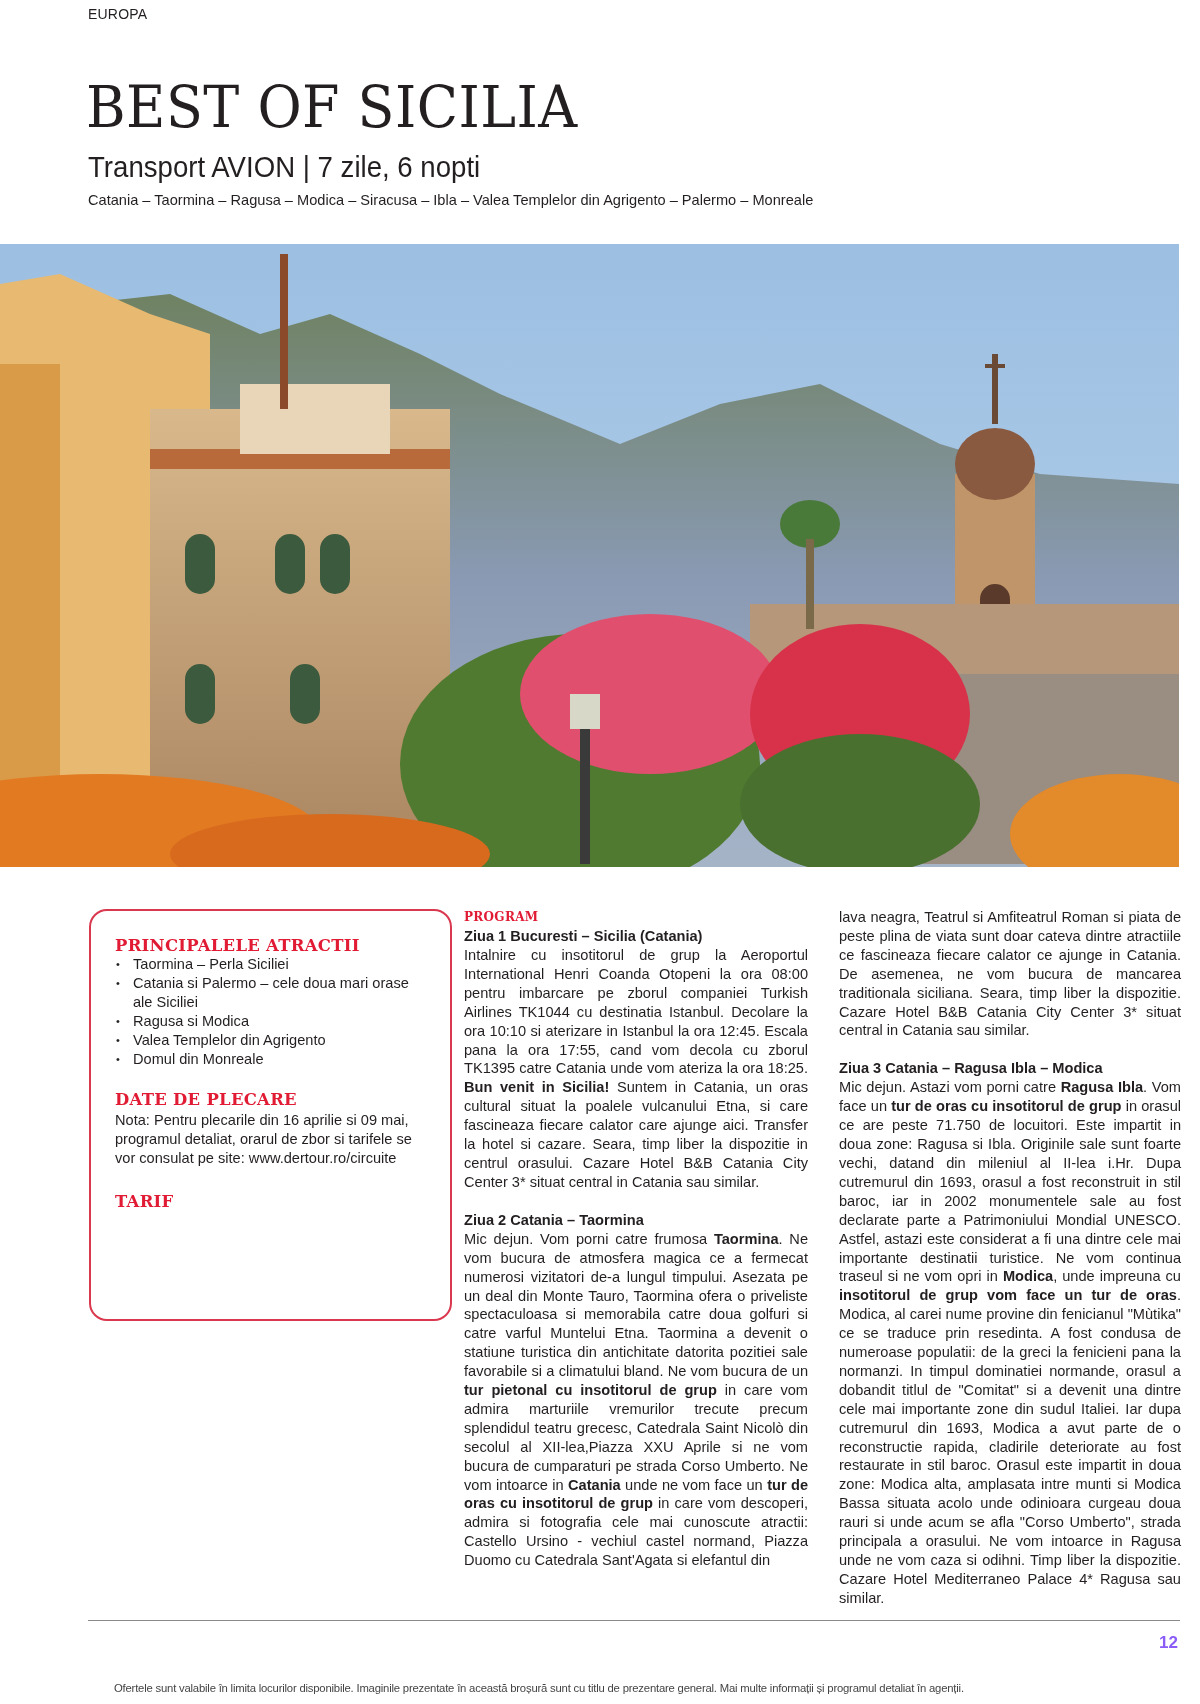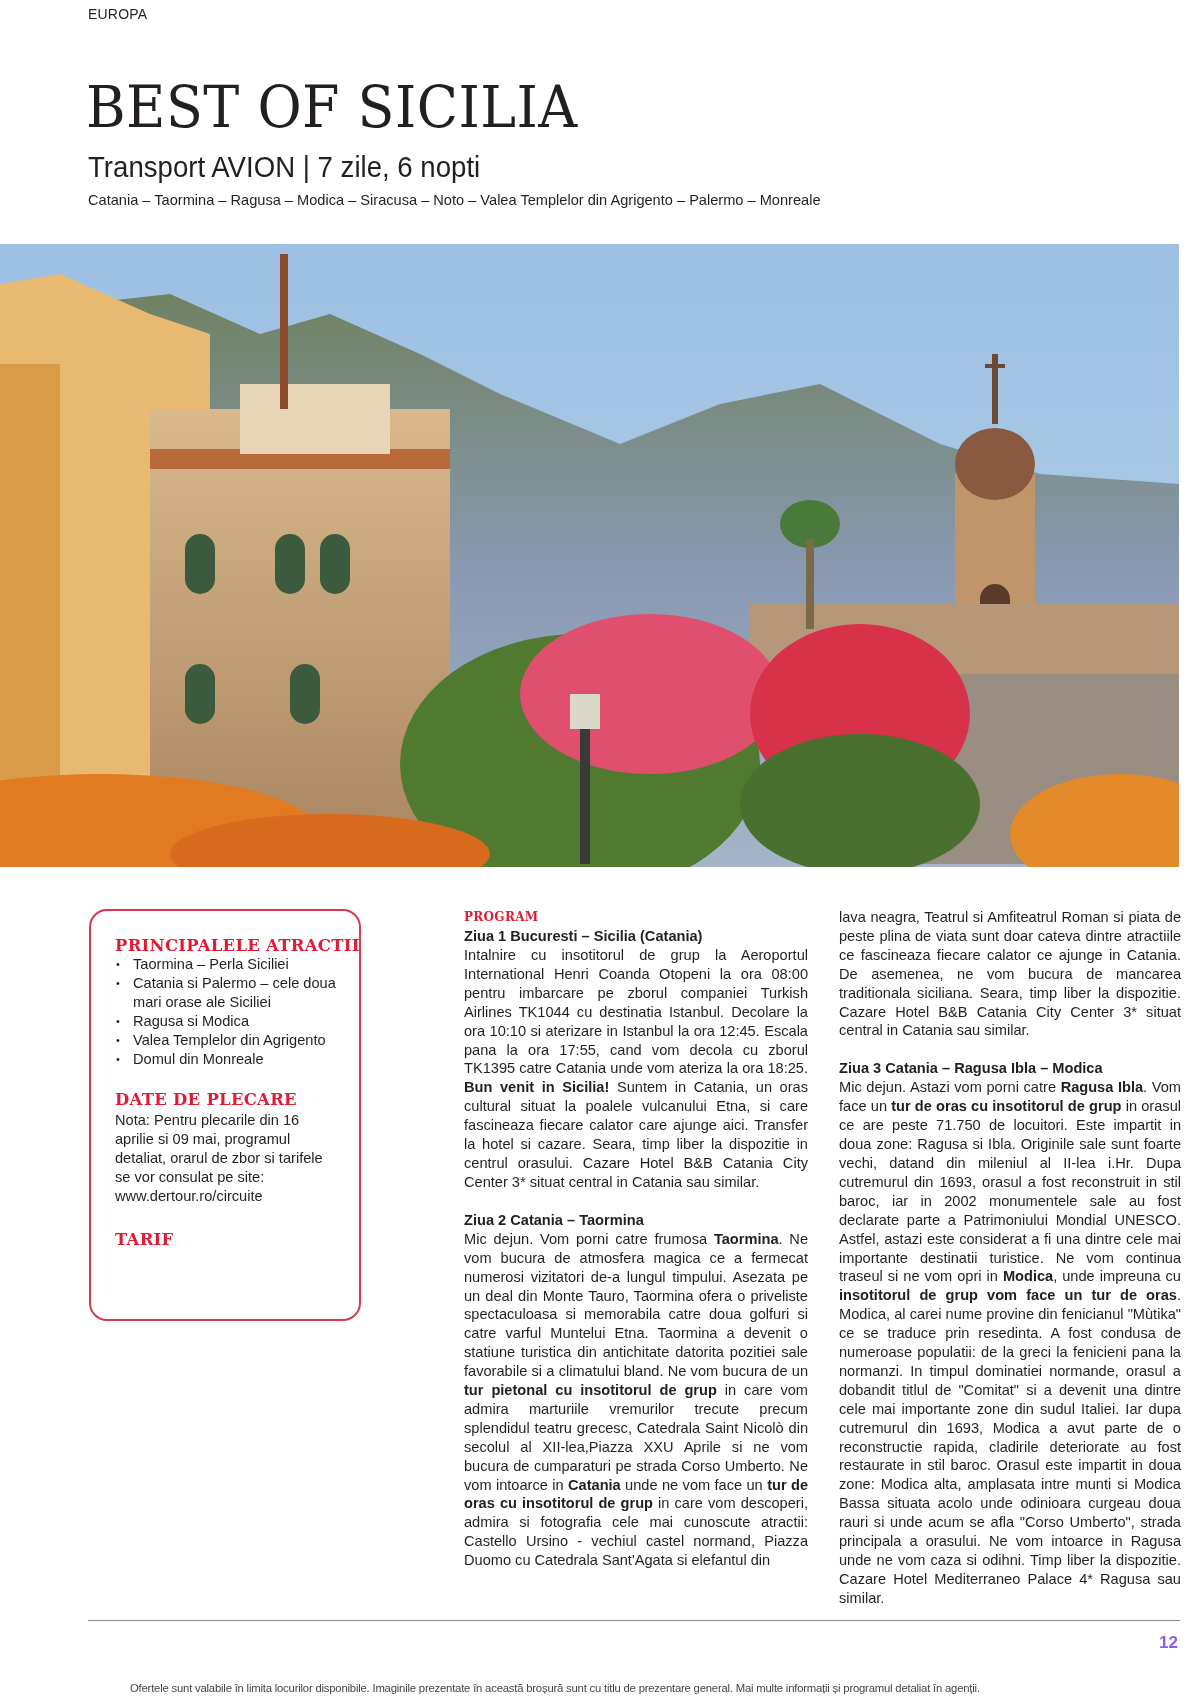--- a/index.html
+++ b/index.html
@@ -7,21 +7,21 @@
   body { position: relative; font-family: "Liberation Sans", "DejaVu Sans", sans-serif; color: #231f20; }
 
   .section-label { position: absolute; left: 88px; top: 6px; font-size: 14px; letter-spacing: 0.2px; color: #231f20; }
   .title { position: absolute; left: 86px; top: 78px; font-family: "DejaVu Serif", "Liberation Serif", serif; font-size: 58px; font-weight: normal; letter-spacing: 0.5px; color: #231f20; line-height: 1; transform: scaleX(0.93); transform-origin: left; }
   .subtitle { position: absolute; left: 88px; top: 150px; font-size: 30px; font-weight: 300; color: #231f20; transform: scaleX(0.92); transform-origin: left; }
   .route { position: absolute; left: 88px; top: 192px; font-size: 14.6px; color: #231f20; }
 
   .photo { position: absolute; left: 0; top: 244px; width: 1179px; height: 623px; overflow: hidden; background: linear-gradient(180deg, #9dbfe0 0%, #a9c8e4 20%, #8ea6c4 38%, #7f93ad 55%, #b79a6e 68%, #6a8a3a 82%, #d9782a 100%); }
   .photo svg { width: 100%; height: 100%; display: block; }
 
-  .info-box { position: absolute; left: 89px; top: 909px; width: 272px; height: 412px; border: 2px solid #d9384f; border-radius: 18px; padding: 24px 20px 0 24px; }
+  .info-box { position: absolute; left: 89px; top: 909px; width: 363px; height: 412px; border: 2px solid #d9384f; border-radius: 18px; padding: 24px 20px 0 24px; }
   .box-heading { font-family: "DejaVu Serif", "Liberation Serif", serif; font-weight: bold; color: #e11b34; font-size: 17.5px; letter-spacing: 0.3px; line-height: 20px; transform: scaleX(0.94); transform-origin: left; white-space: nowrap; }
   .attractions { list-style: none; margin-top: 0; }
   .attractions li { position: relative; padding-left: 18px; font-size: 14.6px; line-height: 19px; color: #231f20; }
   .attractions li::before { content: "•"; position: absolute; left: 1px; top: 0; font-size: 11px; }
   .dates-heading { margin-top: 20px; }
   .dates-text { font-size: 14.6px; line-height: 19px; margin-top: 2px; }
   .tarif-heading { margin-top: 23px; }
   .price-row { margin-top: 10px; display: flex; align-items: baseline; }
   .price-value { font-size: 34px; font-weight: bold; letter-spacing: -0.5px; color: #231f20; }
   .price-unit { font-size: 17px; color: #231f20; }
@@ -30,29 +30,29 @@
   .col-program { left: 464px; top: 907px; width: 344px; }
   .col-right { left: 839px; top: 908px; width: 342px; }
   .program-heading { font-family: "DejaVu Serif", "Liberation Serif", serif; font-weight: bold; color: #e11b34; font-size: 12px; line-height: 20px; letter-spacing: 0.3px; }
   .day-title { font-weight: bold; font-size: 14.6px; line-height: 19px; }
   .day-gap { height: 19px; }
   .col p { margin: 0; }
   b { font-weight: bold; }
 
   .footer-line { position: absolute; left: 88px; top: 1620px; width: 1092px; height: 1px; background: #8a8a8a; }
   .page-number { position: absolute; right: 22px; top: 1633px; font-size: 17px; font-weight: bold; color: #8b5cf6; }
-  .footnote { position: absolute; left: 130px; top: 1682px; font-size: 11.3px; color: #444; letter-spacing: -0.2px; white-space: nowrap; }
+  .footnote { position: absolute; left: 114px; top: 1682px; font-size: 11.3px; color: #444; letter-spacing: -0.2px; white-space: nowrap; }
 </style>
 </head>
 <body>
 
 <div class="section-label">EUROPA</div>
 <h1 class="title">BEST OF SICILIA</h1>
 <div class="subtitle">Transport AVION | 7 zile, 6 nopti</div>
-<div class="route">Catania – Taormina – Ragusa – Modica – Siracusa – Noto – Valea Templelor din Agrigento – Palermo – Monreale</div>
+<div class="route">Catania – Taormina – Ragusa – Modica – Siracusa – Ibla – Valea Templelor din Agrigento – Palermo – Monreale</div>
 
 <div class="photo">
   <svg viewBox="0 0 1179 623" preserveAspectRatio="none">
     <defs>
       <linearGradient id="sky" x1="0" y1="0" x2="0" y2="1">
         <stop offset="0" stop-color="#9cbfe2"></stop>
           <stop offset="1" stop-color="#b8d2ea"></stop>
       </linearGradient>
       <linearGradient id="mtn" x1="0" y1="0" x2="0" y2="1">
         <stop offset="0" stop-color="#6f8262"></stop>

